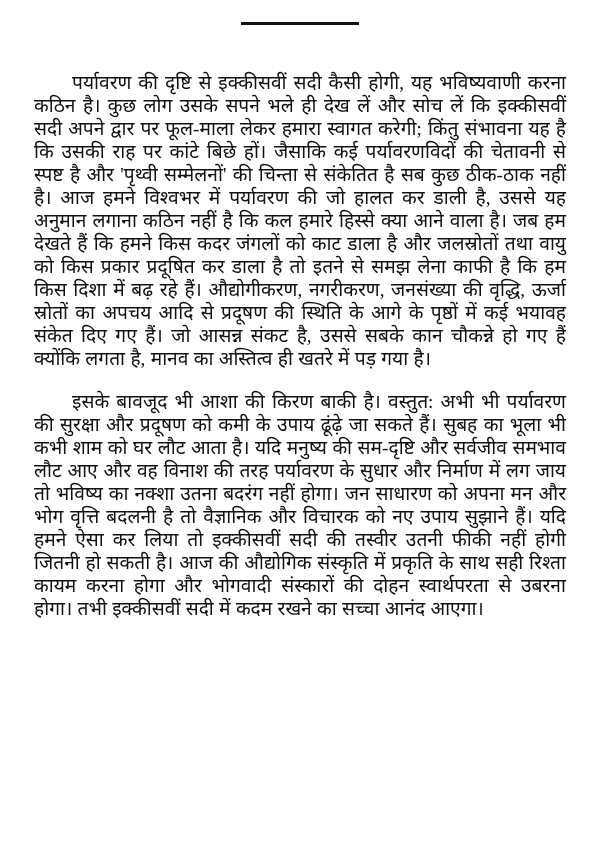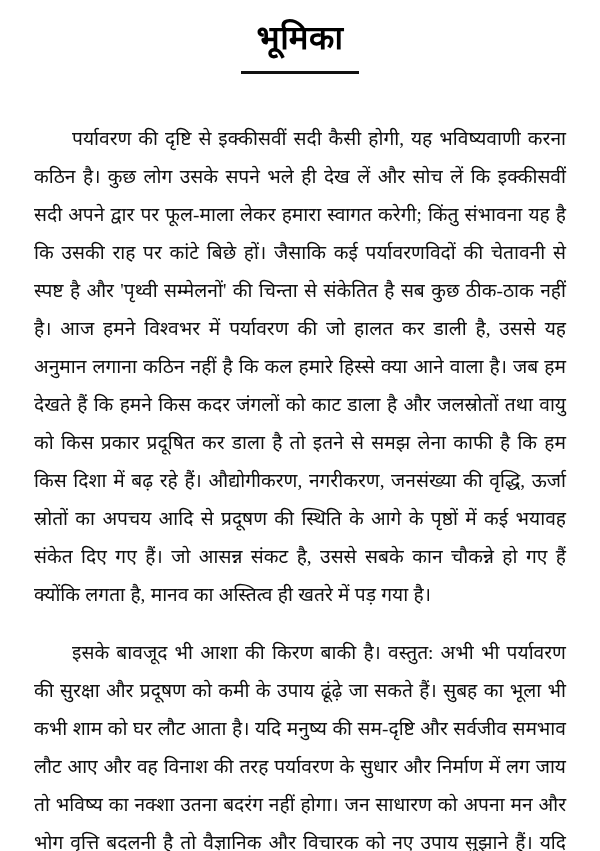--- a/index.html
+++ b/index.html
@@ -35,41 +35,40 @@
     width: 118px;
     height: 2.5px;
     background: #111111;
     margin: 12px auto 0 auto;
   }
   .body-text {
     margin-top: 46px;
   }
   .para {
     font-size: 19.2px;
-    line-height: 38px;
+    line-height: 23px;
     text-align: justify;
     text-justify: inter-word;
     color: #111111;
     margin: 0;
     word-spacing: 0.5px;
   }
   .para + .para {
     margin-top: 20px;
   }
   .para .indent {
     display: inline-block;
     width: 38px;
   }
 </style>
 </head>
 <body>
 
 <div class="page">
 
-  <h1 class="title">भूमिका</h1>
   <div class="title-rule"></div>
 
   <div class="body-text">
     <p class="para"><span class="indent"></span><span>पर्यावरण की दृष्टि से इक्कीसवीं सदी कैसी होगी, यह भविष्यवाणी करना कठिन है। कुछ लोग उसके सपने भले ही देख लें और सोच लें कि इक्कीसवीं सदी अपने द्वार पर फूल-माला लेकर हमारा स्वागत करेगी; किंतु संभावना यह है कि उसकी राह पर कांटे बिछे हों। जैसाकि कई पर्यावरणविदों की चेतावनी से स्पष्ट है और 'पृथ्वी सम्मेलनों' की चिन्ता से संकेतित है सब कुछ ठीक-ठाक नहीं है। आज हमने विश्वभर में पर्यावरण की जो हालत कर डाली है, उससे यह अनुमान लगाना कठिन नहीं है कि कल हमारे हिस्से क्या आने वाला है। जब हम देखते हैं कि हमने किस कदर जंगलों को काट डाला है और जलस्रोतों तथा वायु को किस प्रकार प्रदूषित कर डाला है तो इतने से समझ लेना काफी है कि हम किस दिशा में बढ़ रहे हैं। औद्योगीकरण, नगरीकरण, जनसंख्या की वृद्धि, ऊर्जा स्रोतों का अपचय आदि से प्रदूषण की स्थिति के आगे के पृष्ठों में कई भयावह संकेत दिए गए हैं। जो आसन्न संकट है, उससे सबके कान चौकन्ने हो गए हैं क्योंकि लगता है, मानव का अस्तित्व ही खतरे में पड़ गया है।</span></p>
     <p class="para"><span class="indent"></span><span>इसके बावजूद भी आशा की किरण बाकी है। वस्तुत: अभी भी पर्यावरण की सुरक्षा और प्रदूषण को कमी के उपाय ढूंढ़े जा सकते हैं। सुबह का भूला भी कभी शाम को घर लौट आता है। यदि मनुष्य की सम-दृष्टि और सर्वजीव समभाव लौट आए और वह विनाश की तरह पर्यावरण के सुधार और निर्माण में लग जाय तो भविष्य का नक्शा उतना बदरंग नहीं होगा। जन साधारण को अपना मन और भोग वृत्ति बदलनी है तो वैज्ञानिक और विचारक को नए उपाय सुझाने हैं। यदि हमने ऐसा कर लिया तो इक्कीसवीं सदी की तस्वीर उतनी फीकी नहीं होगी जितनी हो सकती है। आज की औद्योगिक संस्कृति में प्रकृति के साथ सही रिश्ता कायम करना होगा और भोगवादी संस्कारों की दोहन स्वार्थपरता से उबरना होगा। तभी इक्कीसवीं सदी में कदम रखने का सच्चा आनंद आएगा।</span></p>
   </div>
 
 </div>
 
 </body></html>

